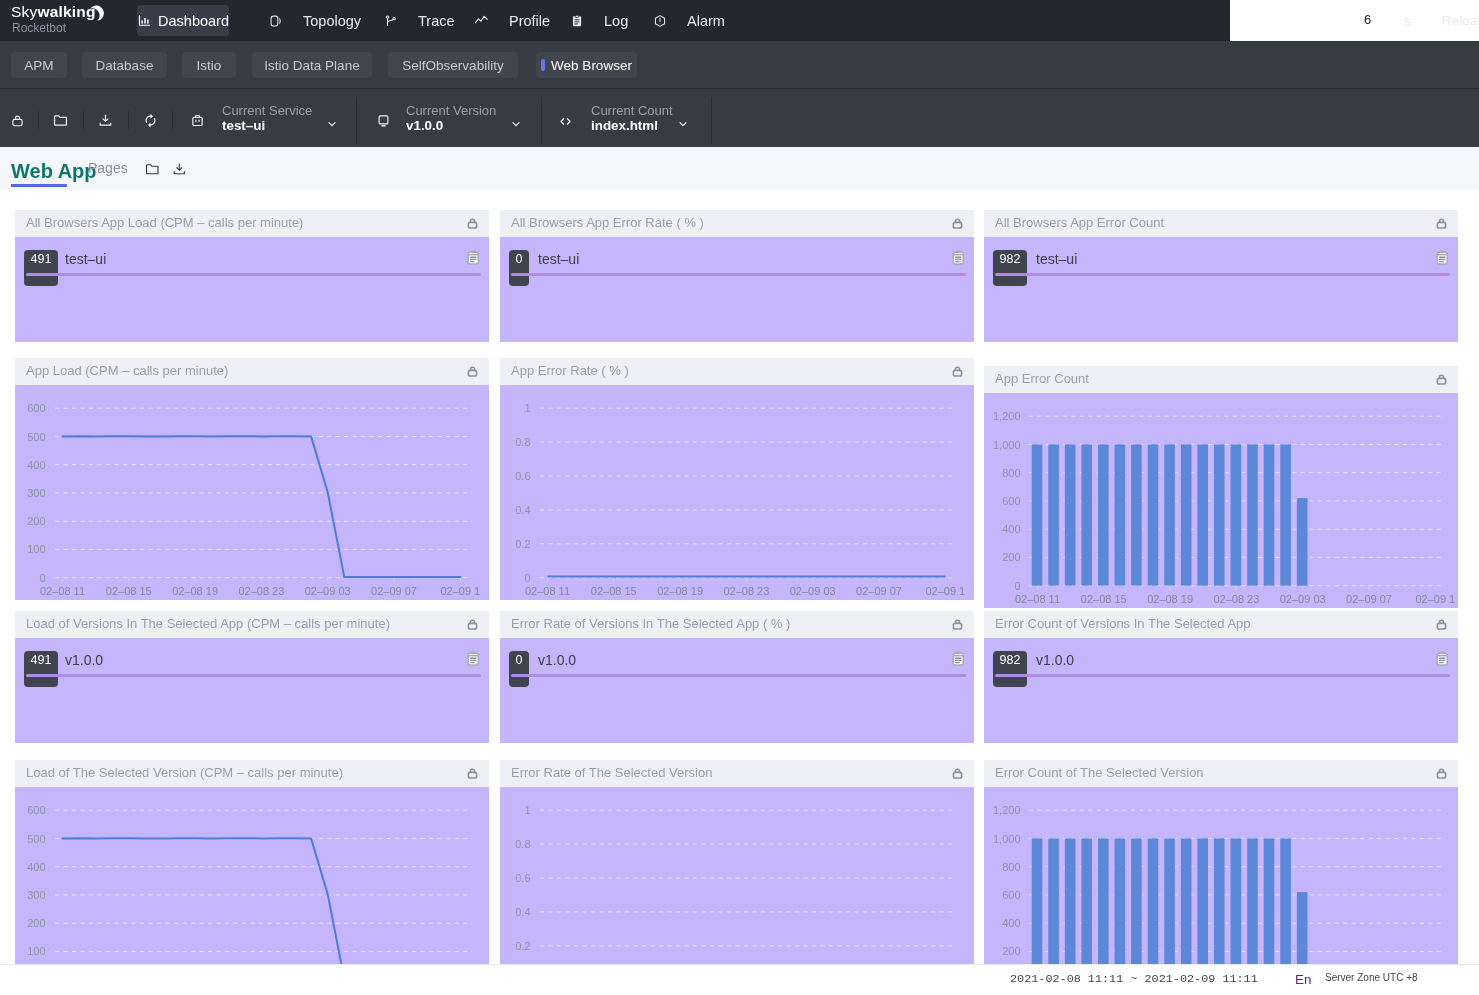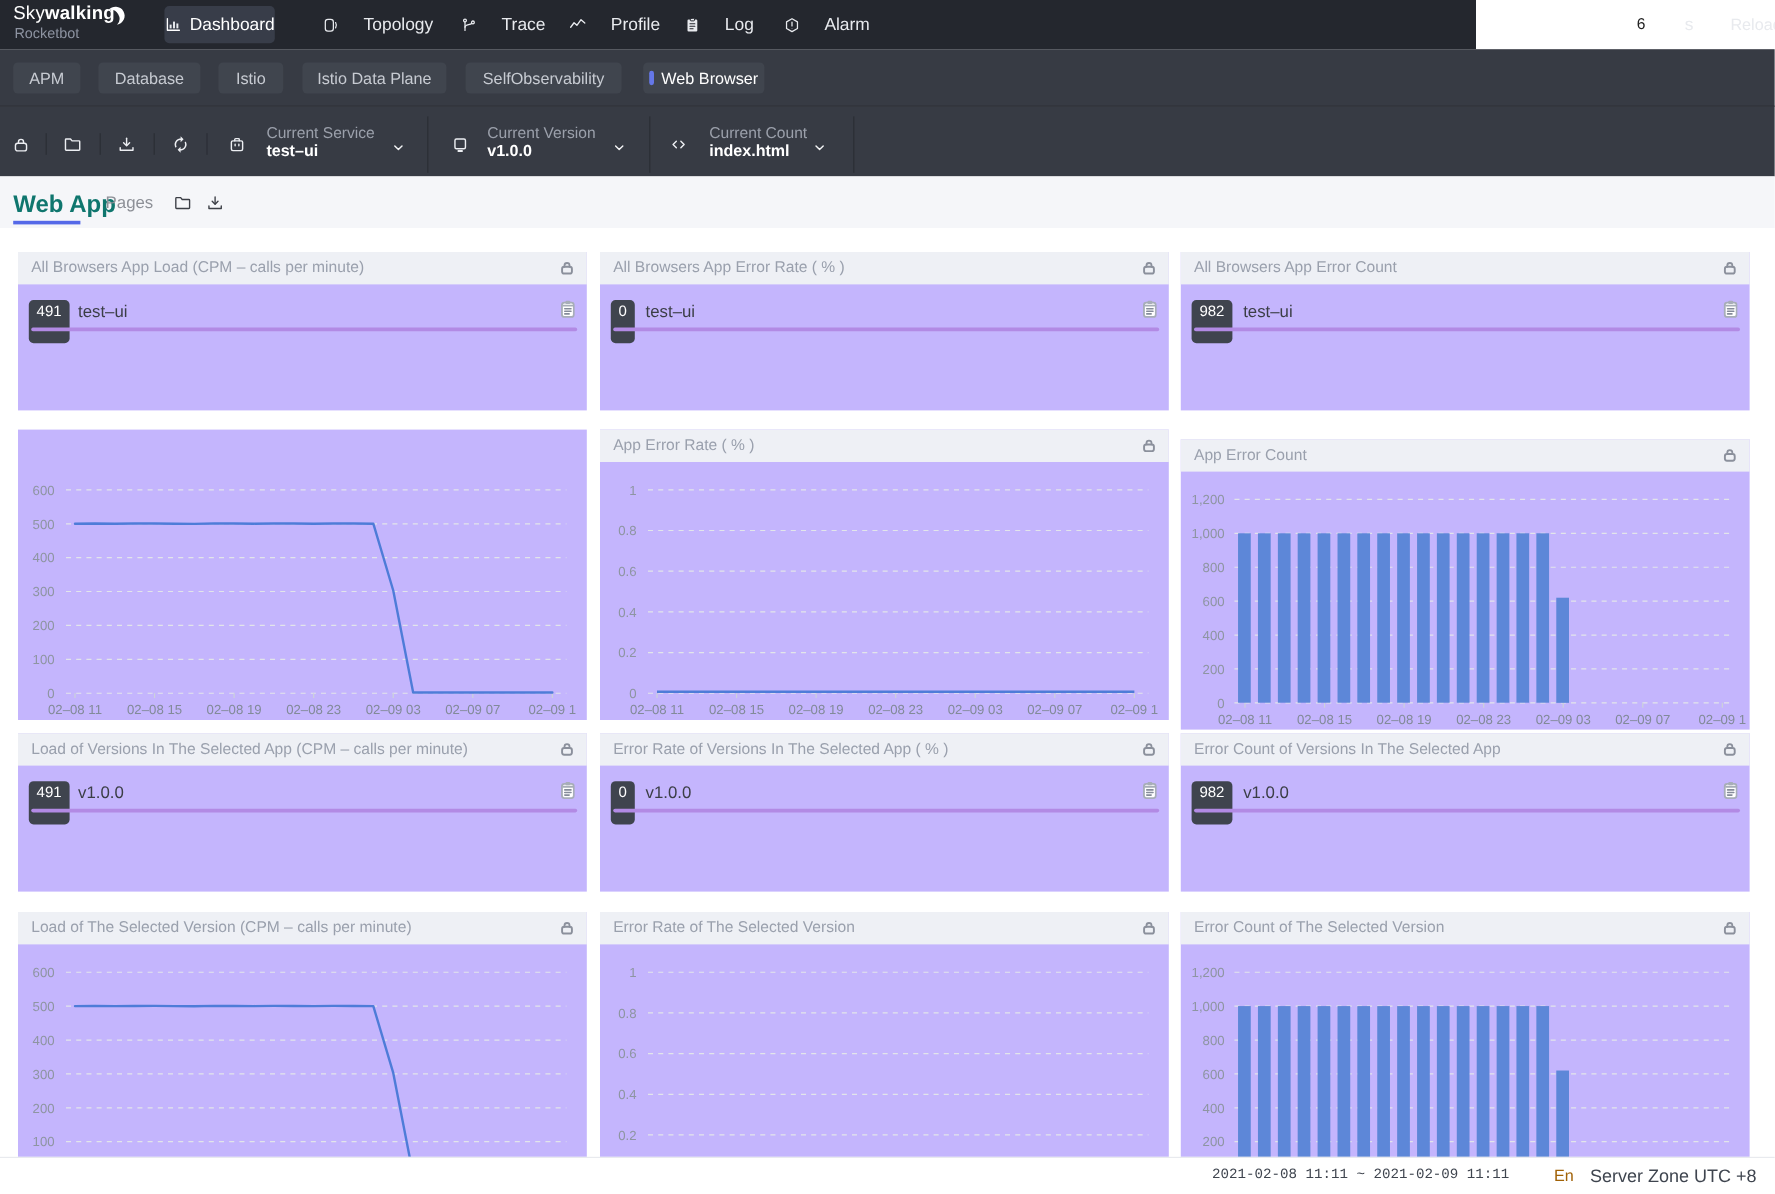--- a/index.html
+++ b/index.html
@@ -30,22 +30,22 @@
 .card{position:absolute;width:474px;background:#c4b5fd}
 .chead{position:absolute;left:0;top:0;width:474px;height:26.5px;background:#eef0f5;color:#9aa0ad;font-size:13px;line-height:26.5px;padding-left:11px;white-space:nowrap}
 .chead svg{position:absolute;right:11px;top:7px}
 .badge{position:absolute;left:9px;top:39.5px;height:36px;border-radius:4px;background:#3f444e;color:#fff;font-size:12.5px;line-height:18px;padding:0 6.5px}
 .mname{position:absolute;top:41px;color:#3b3e46;font-size:14px}
 .mline{position:absolute;left:11px;top:63px;height:3.4px;width:455px;background:#b28ae4;border-radius:2px}
 .clip{position:absolute;right:10px;top:40px}
 
 #footer{position:absolute;left:0;top:964px;width:1479px;height:31px;background:#fff;border-top:1px solid #e8eaee}
 #fdate{position:absolute;left:1010px;top:7px;font-family:"Liberation Mono",monospace;font-size:11.8px;letter-spacing:0;color:#3f454f}
-#fen{position:absolute;left:1295px;top:7px;font-size:13.5px;color:#a16207}
-#fzone{position:absolute;left:1325px;top:7px;font-size:15px;color:#3f454f}
+#fen{position:absolute;left:1295px;top:7px;font-size:13.5px;color:#701a75}
+#fzone{position:absolute;left:1325px;top:7px;font-size:10px;color:#3f454f}
 
 #auto{position:absolute;top:0;height:41px;left:1322px;color:#fff;font-size:13.5px;display:flex;align-items:center}
 #autoinput{position:absolute;left:1358px;top:8.5px;width:40px;height:20.5px;background:#fff;border-radius:3px;color:#222;font-size:13px;line-height:21px;padding-left:6px}
 </style></head><body>
 <div id="root">
     <div id="topbar">
       <div id="logo">
         <div class="l1"><span style="font-weight:400">Sky</span>walking</div>
         <div class="l2">Rocketbot</div>
         <svg width="17" height="17" viewBox="0 0 18 18" style="position:absolute;left:77px;top:2px">
@@ -266,20 +266,24 @@
       <div class="mname" style="left:52px">v1.0.0</div>
       <div class="clip"><svg width="12.5" height="15" viewBox="0 0 24 29" fill="none" stroke-linecap="round">
           <rect x="2.4" y="4.2" width="19.2" height="23" rx="4" stroke="#a7adb8" stroke-width="3" fill="#fff"></rect>
           <path d="M4.5 9h15" stroke="#a7adb8" stroke-width="3"></path>
           <rect x="8" y="1.2" width="8" height="5.2" rx="2" fill="#a7adb8"></rect>
           <path d="M7 14h10M7 18.2h10M7 22.4h7" stroke="#858b9a" stroke-width="2.6"></path>
         </svg></div>
       <div class="mline"></div>
     </div>
     <div class="card" style="left:15px;top:358px;height:242px">
+      <div class="chead">App Load (CPM – calls per minute)<svg width="11" height="12.5" viewBox="0 0 22 24" fill="none" stroke="#8b909c" stroke-linecap="round">
+          <rect x="2.8" y="10.2" width="16.4" height="11.2" rx="3.6" stroke-width="3.2"></rect>
+          <path d="M6.8 10.2V8a4.2 4.2 0 0 1 8.4 0v2.2" stroke-width="3"></path>
+        </svg></div>
       <svg width="474" height="242" viewBox="0 0 474 242" style="position:absolute;left:0;top:0">
         <line x1="40.0" y1="50.2" x2="457.0" y2="50.2" stroke="#e2e5ea" stroke-width="1" stroke-dasharray="4.2 4.3"></line>
         <text x="30.5" y="54.2" text-anchor="end" font-size="11" fill="#8e95a2">600</text>
         <line x1="40.0" y1="78.5" x2="457.0" y2="78.5" stroke="#e2e5ea" stroke-width="1" stroke-dasharray="4.2 4.3"></line>
         <text x="30.5" y="82.5" text-anchor="end" font-size="11" fill="#8e95a2">500</text>
         <line x1="40.0" y1="106.7" x2="457.0" y2="106.7" stroke="#e2e5ea" stroke-width="1" stroke-dasharray="4.2 4.3"></line>
         <text x="30.5" y="110.7" text-anchor="end" font-size="11" fill="#8e95a2">400</text>
         <line x1="40.0" y1="134.9" x2="457.0" y2="134.9" stroke="#e2e5ea" stroke-width="1" stroke-dasharray="4.2 4.3"></line>
         <text x="30.5" y="138.9" text-anchor="end" font-size="11" fill="#8e95a2">300</text>
         <line x1="40.0" y1="163.2" x2="457.0" y2="163.2" stroke="#e2e5ea" stroke-width="1" stroke-dasharray="4.2 4.3"></line>

